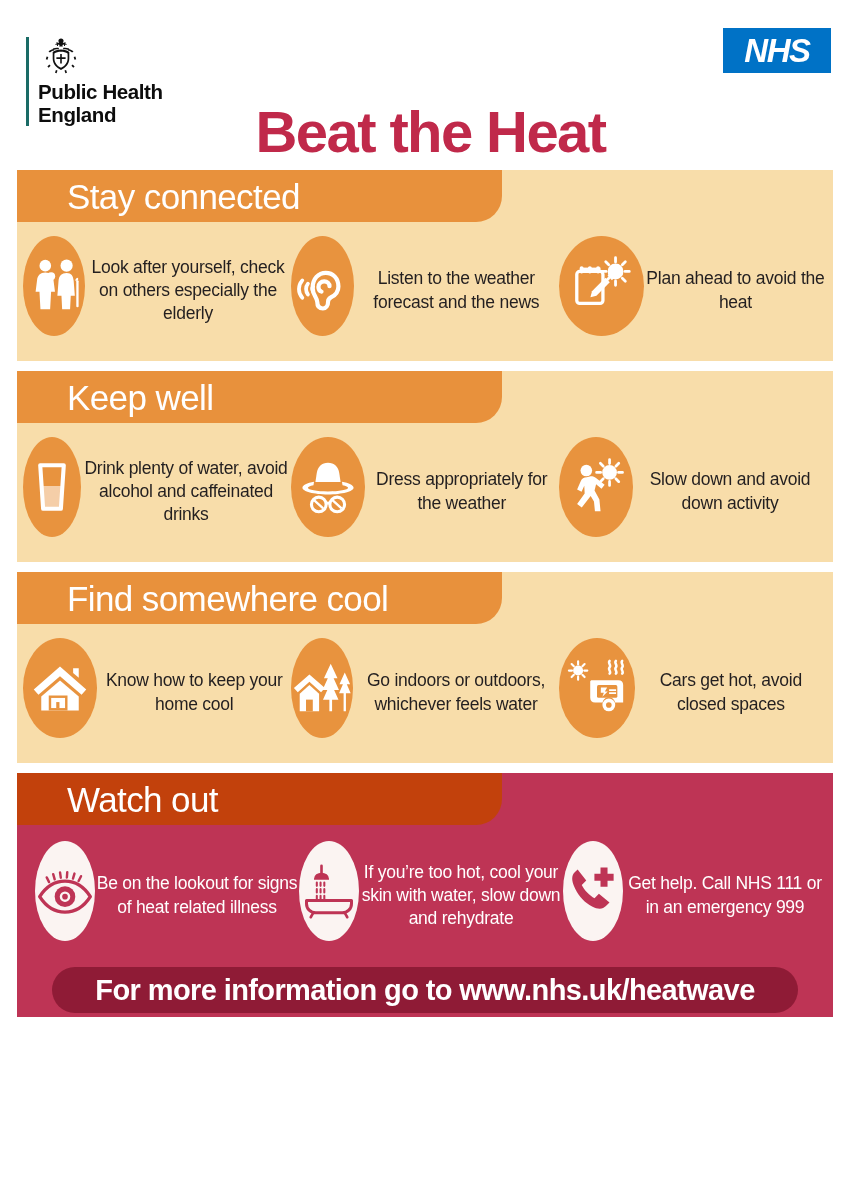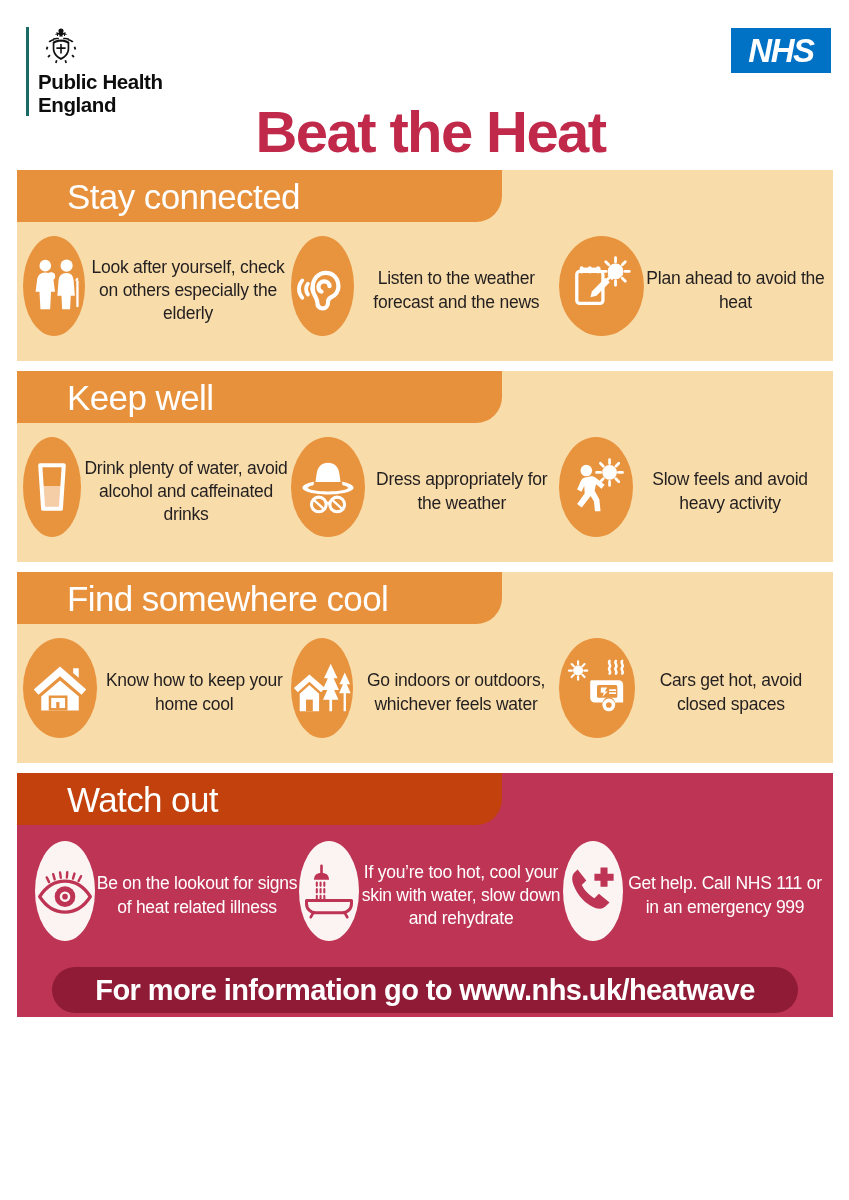--- a/index.html
+++ b/index.html
@@ -7,40 +7,40 @@
     width: 849px; height: 1200px;
     background: #ffffff;
     font-family: "Liberation Sans", sans-serif;
     overflow: hidden;
   }
   .page { position: relative; width: 849px; height: 1200px; background: #fff; }
 
   
   .header { position: relative; height: 170px; }
   .phe-logo {
-    position: absolute; left: 26px; top: 27px;
+    position: absolute; left: 26px; top: 37px;
     display: flex; align-items: stretch; justify-content: center;
   }
   .phe-rule { width: 3px; background: #1a6b66; margin-right: 9px; }
   .phe-right { display: flex; flex-direction: column; }
   .phe-crest { height: 38px; width: 46px; }
   .phe-name {
     font-size: 20.5px; line-height: 1.13; font-weight: 700;
     color: #0d0d0d; letter-spacing: -0.4px; margin-top: 5px;
   }
   .title {
     position: absolute; left: 0; right: 0; top: 78px;
     text-align: center;
     font-size: 58px; font-weight: 700; letter-spacing: -1.6px;
     color: #C0294A;
   }
   .title-wrap { padding-left: 12px; margin-top: 20px; }
   .nhs-logo {
     position: absolute; right: 18px; top: 28px;
-    width: 100px; height: 45px; background: #0072C6;
+    width: 108px; height: 45px; background: #0072C6;
     display: flex; align-items: center; justify-content: center;
   }
   .nhs-logo span {
     color: #fff; font-size: 33px; font-weight: 700;
     font-style: italic; letter-spacing: -1.4px;
     font-family: "Liberation Sans", sans-serif;
   }
 
   
   .section { position: relative; margin: 0 16px 10px 17px; width: 816px; }
@@ -229,21 +229,21 @@
             <g fill="#fff">
               <circle cx="46" cy="17" r="7.6"></circle>
               <g stroke="#fff" stroke-width="2.8" stroke-linecap="round">
                 <path d="M46 3.6v4.2M46 26.2v4.2M32.6 17h4.2M55.2 17h4.2M36.5 7.5l3 3M52.5 23.5l3 3M55.5 7.5l-3 3M39.5 23.5l-3 3"></path>
               </g>
               <circle cx="22" cy="15" r="6"></circle>
               <path d="M22.5 22c-3 0-5.2 1.4-6.4 4.2l-3.6 8.4 4.6 2.2 2.8-6 .4 8-7.8 10.8 4.8 3.6 9.2-12 3.4 5.8 1 10h5.8l-1.2-12-5-9.4 1.6-6.4 5.6 4.6 3.2-4-8.2-6.6c-2-1.6-3.6-2.2-6.2-2.2z"></path>
             </g>
           </svg>
         </div>
-        <div class="card-text">Slow feels and avoid heavy activity</div>
+        <div class="card-text">Slow down and avoid down activity</div>
       </div>
     </div>
   </div>
 
   <div class="section orange">
     <div class="sec-head">
       <span class="sec-head-label">Find somewhere cool</span>
     </div>
     <div class="cards">
 

